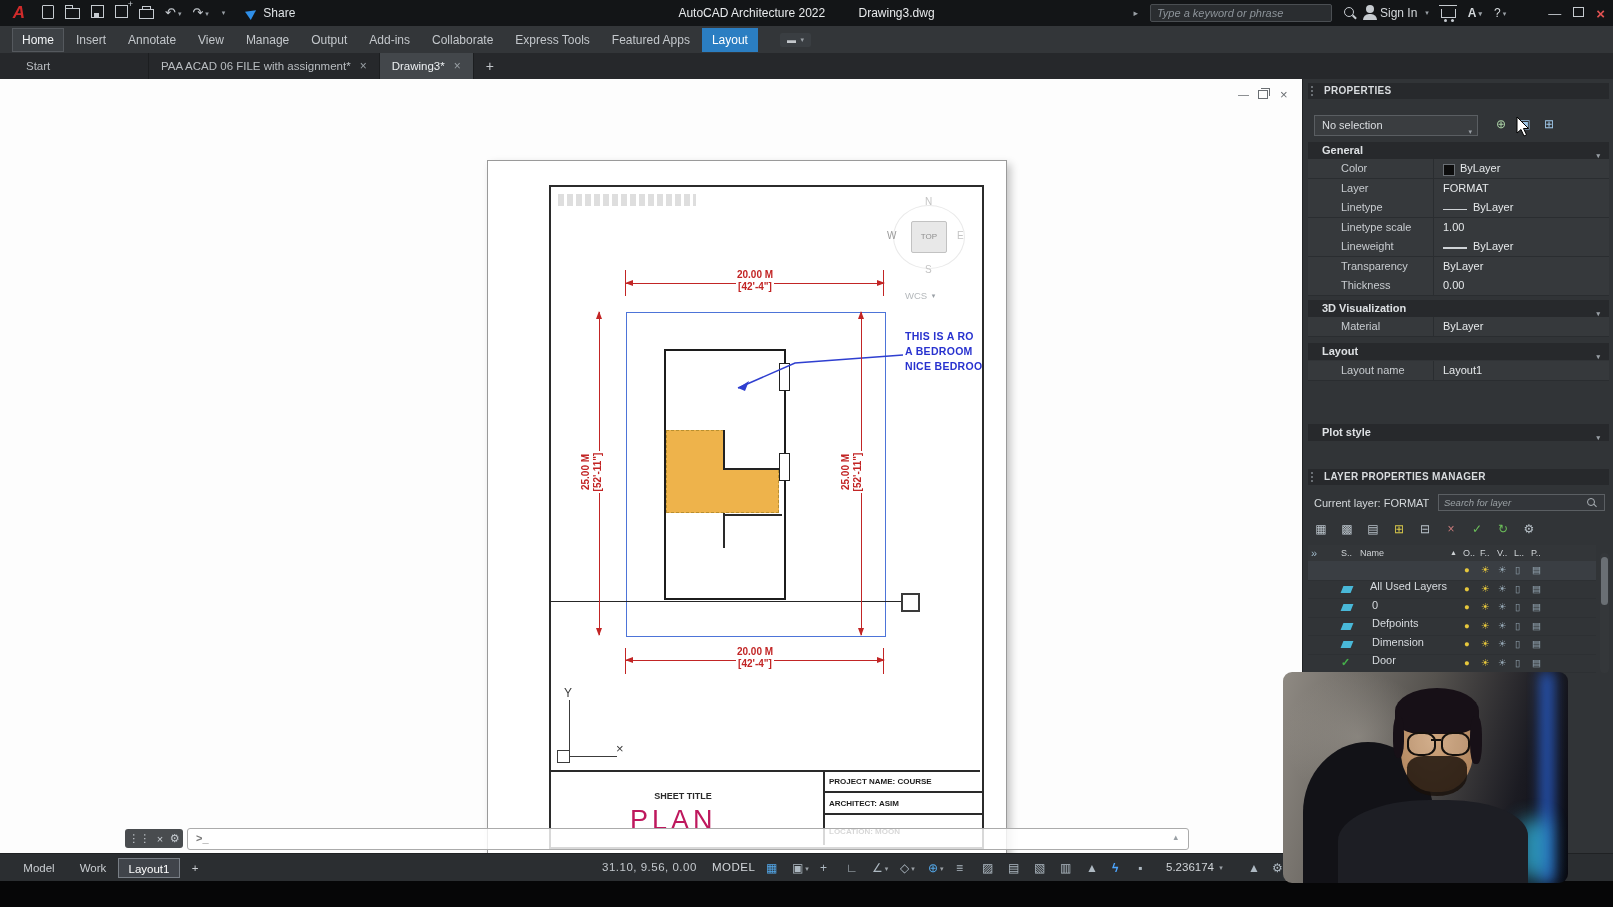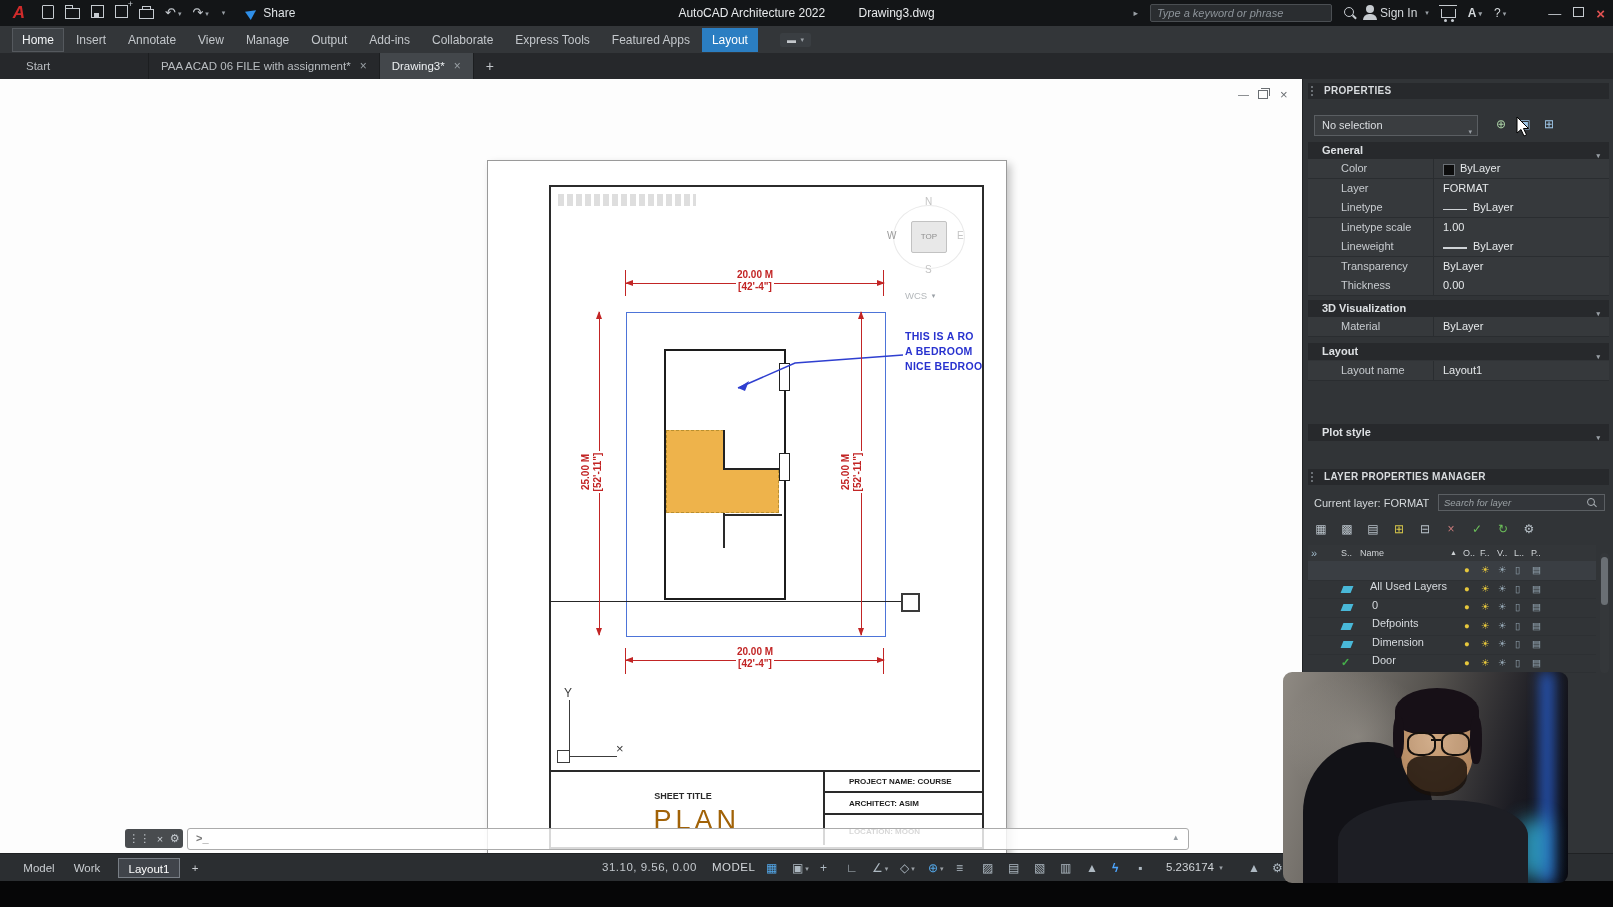--- a/index.html
+++ b/index.html
@@ -96,21 +96,21 @@
   .vc-top{position:absolute;left:911px;top:142px;width:34px;height:30px;background:#e8e8e8;border:1px solid #c2c2c2;
           color:#8f8f8f;font-size:8px;text-align:center;line-height:30px;border-radius:2px;}
   .vc-l{position:absolute;color:#c4c4c4;font-size:10px;}
   .wcs{position:absolute;left:905px;top:211px;color:#b4b8bb;font-size:9.5px;}
   
   .ucsc{color:#3c3c3c;}
   
   .tb-line{position:absolute;border-top:2px solid #2a2a2a;}
   .tb-table{position:absolute;left:823px;top:691px;width:157px;height:75px;border-left:2px solid #2a2a2a;}
   .tb-row{position:absolute;left:0;width:100%;border-bottom:2px solid #2a2a2a;font-size:8px;font-weight:bold;
-          color:#1c1c1c;padding-left:24px;box-sizing:border-box;}
+          color:#1c1c1c;padding-left:4px;box-sizing:border-box;}
   
   .cmdbar{left:125px;top:827px;width:1066px;height:24px;z-index:40;}
   .cmd-chip{position:absolute;left:0;top:2px;width:58px;height:19px;background:rgba(58,61,64,.92);border-radius:3px;
             display:flex;align-items:center;justify-content:space-around;color:#c6cbd0;font-size:11px;}
   .cmd-field{position:absolute;left:62px;top:1px;width:1000px;height:20px;background:rgba(255,255,255,.82);
              border:1px solid #ababab;border-radius:3px;}
   .cmd-prompt{position:absolute;left:8px;top:3px;color:#777;font-size:11px;font-weight:bold;}
   .cmd-input{position:absolute;left:36px;top:1px;width:900px;height:16px;border:none;background:transparent;outline:none;
              font-size:11.5px;color:#444;font-family:"Liberation Sans",sans-serif;}
   .cmd-input::placeholder{color:#8a8f94;font-style:italic;}
@@ -335,21 +335,21 @@
     </div>
 
     <span class="ucsc abs" style="left:564px;top:607px;font-size:12px">Y</span>
     <div class="abs" style="left:569px;top:621px;height:56px;border-left:1.6px solid #3c3c3c"></div>
     <div class="abs" style="left:569px;top:677px;width:48px;border-top:1.6px solid #3c3c3c"></div>
     <div class="abs" style="left:557px;top:671px;width:11px;height:11px;border:1.6px solid #3c3c3c;background:#fff"></div>
     <span class="ucsc abs" style="left:616px;top:662px;font-size:13px">×</span>
 
     <div class="tb-line" style="left:549px;top:691px;width:431px"></div>
     <span class="abs" style="left:638px;top:712px;width:90px;text-align:center;font-size:9px;color:#2a2a2a;font-weight:bold">SHEET TITLE</span>
-    <span class="abs" style="left:630px;top:726px;width:110px;text-align:right;font-size:27px;color:#a16207;letter-spacing:4px">PLAN</span>
+    <span class="abs" style="left:630px;top:726px;width:110px;text-align:left;font-size:27px;color:#be185d;letter-spacing:4px">PLAN</span>
     <div class="tb-table">
       <div class="tb-row" style="top:0;height:23px;line-height:23px">PROJECT NAME: COURSE</div>
       <div class="tb-row" style="top:22px;height:23px;line-height:23px">ARCHITECT: ASIM</div>
       <div class="tb-row" style="top:50px;height:23px;line-height:23px;border-bottom:none">LOCATION: MOON</div>
     </div>
   </div>
 
   <div class="cmdbar abs">
     <div class="cmd-chip">
       <span>⋮⋮</span>
@@ -519,21 +519,21 @@
       <div class="thumb" style="left:1px;top:4px;width:7px;height:48px"></div>
     </div>
   </div>
 
   <svg class="cursor abs" style="left:1516px;top:116px" width="16" height="22">
     <polygon points="1,1 1,17 5,13.5 8,20 10.5,18.8 7.5,12.5 12.5,12.5" fill="#fff" stroke="#000" stroke-width="1"></polygon>
   </svg>
 
   <div class="bottombar abs">
     <span class="btab" style="left:14px;width:50px">Model</span>
-    <span class="btab" style="left:64px;width:46px">Work</span>
+    <span class="btab" style="left:70px;width:46px">Work</span>
     <span class="btab btab-active" style="left:118px;width:62px">Layout1</span>
     <span class="btab" style="left:186px;width:18px">+</span>
 
     <span class="coords">31.10, 9.56, 0.00</span>
     <span class="modelbtn">MODEL</span>
 
     <span class="sbi" style="left:766px"><span class="blue">▦</span></span>
     <span class="sbi" style="left:792px"><span>▣</span><span class="cr">▾</span></span>
     <span class="sbi" style="left:820px"><span>+</span></span>
     <span class="sbi" style="left:846px"><span>∟</span></span>

